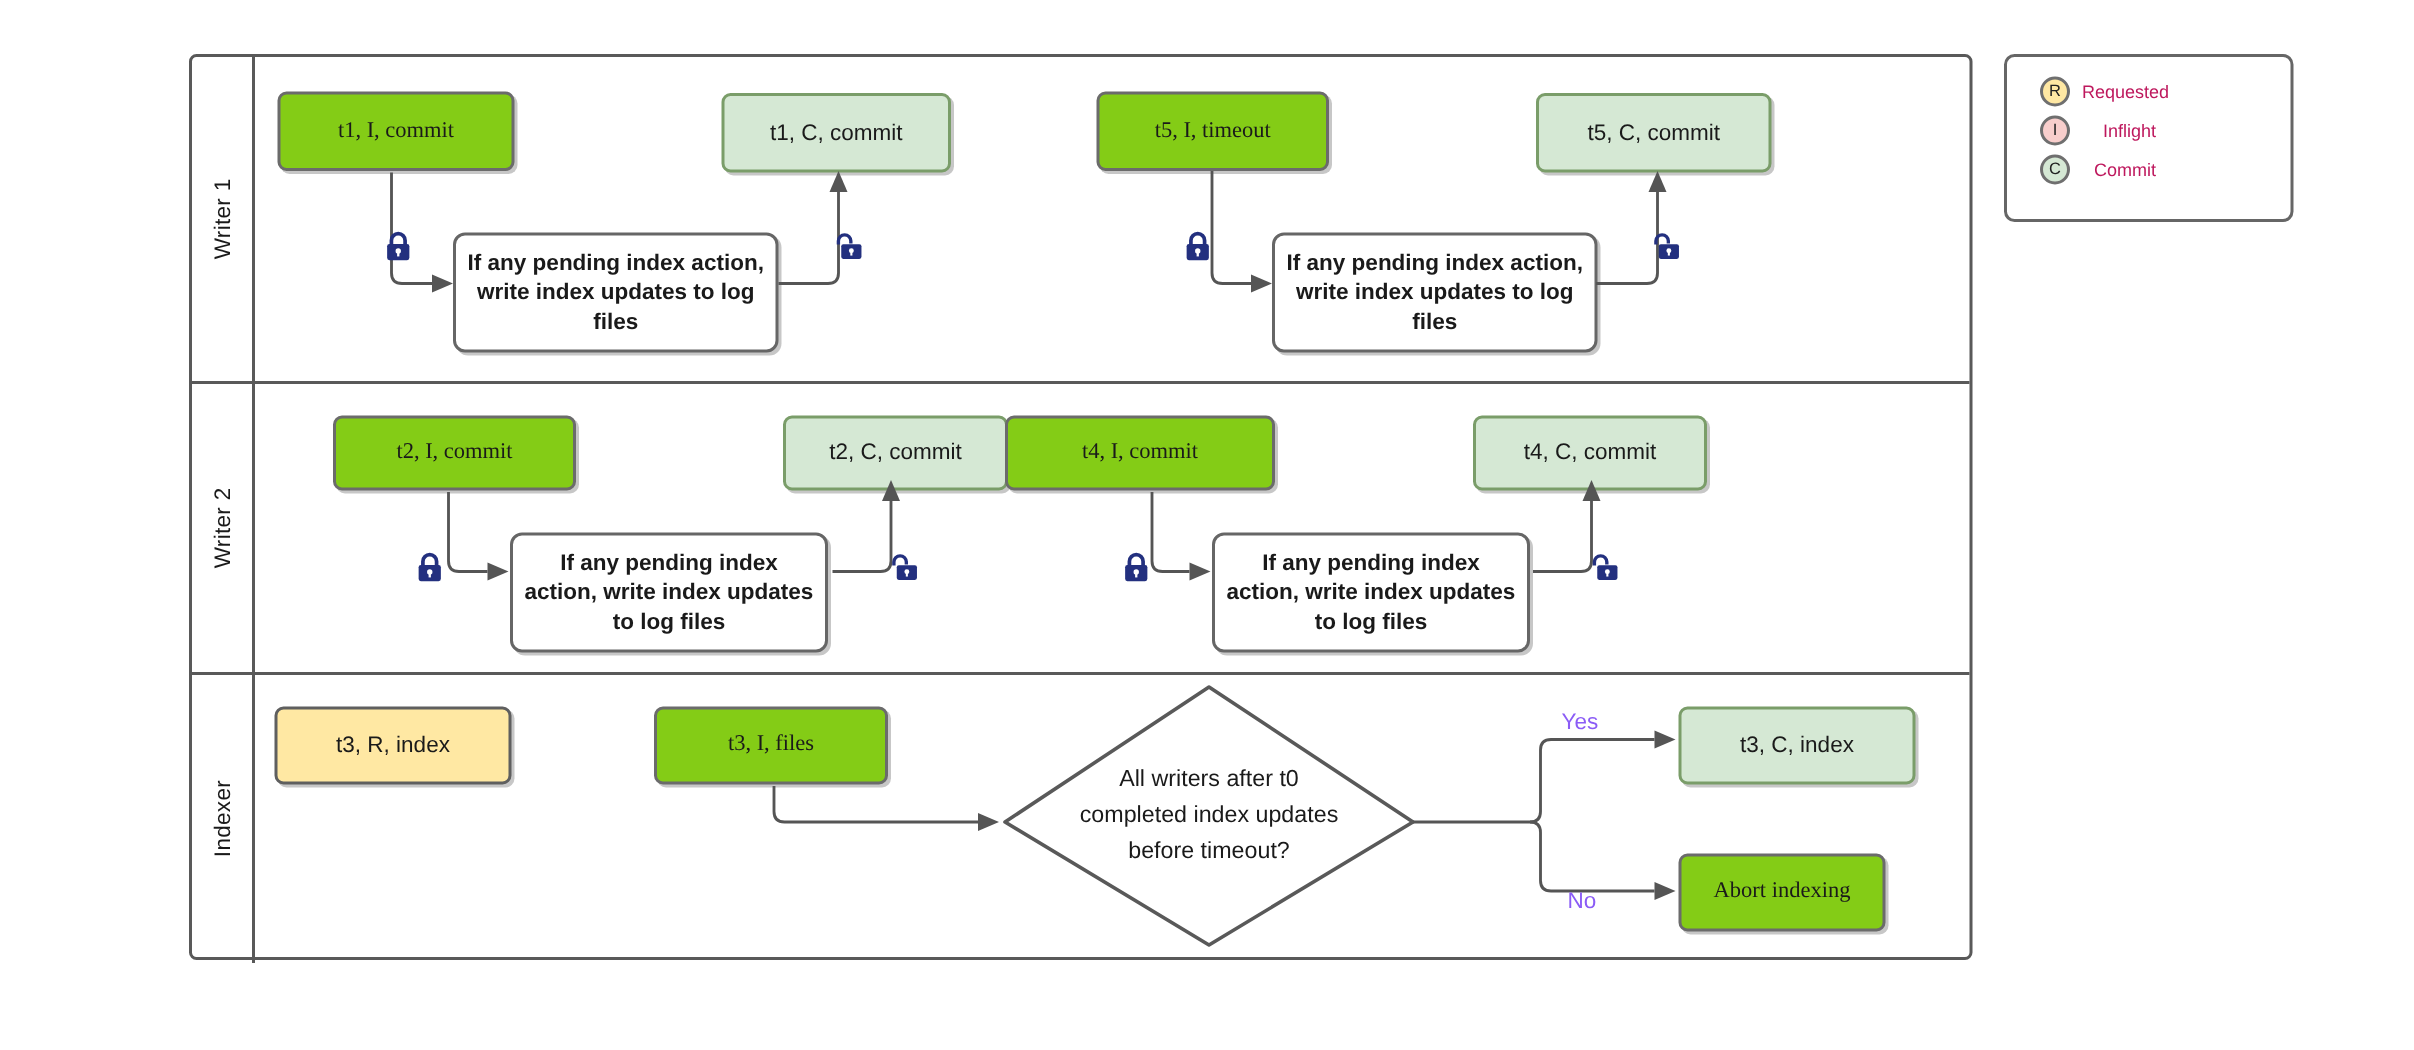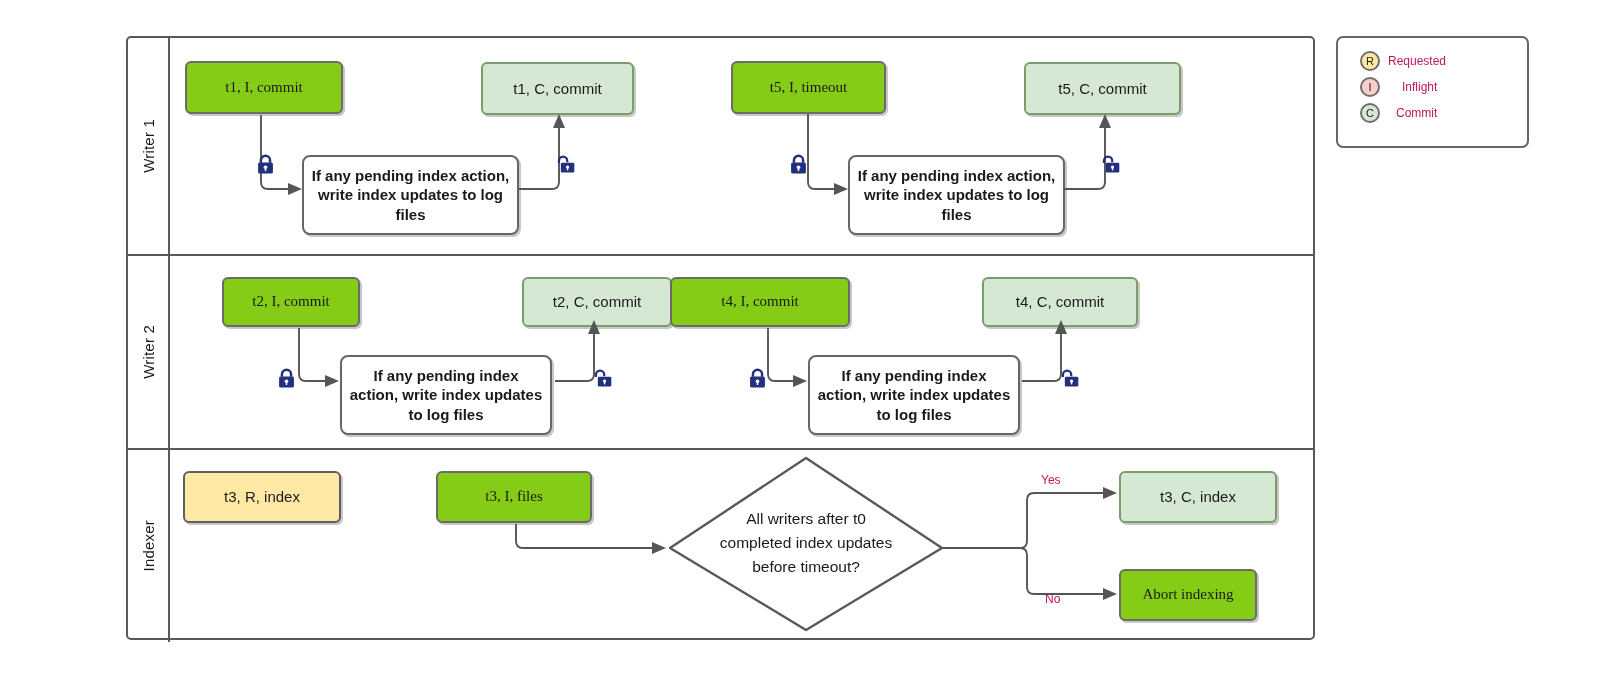--- a/index.html
+++ b/index.html
@@ -31,21 +31,21 @@
   .n-yellow{background:#ffe8a3;border:2.2px solid #5f5f5f;}
   .n-white{background:#ffffff;border:2.2px solid #666666;border-radius:8px;font-weight:bold;}
 
   
   svg.edges{position:absolute;left:0;top:0;width:1609px;height:700px;
             pointer-events:none;overflow:visible;}
   .edge{fill:none;stroke:#555555;stroke-width:1.9;}
   .edge-head{fill:#555555;}
   .diamond{fill:#ffffff;stroke:#595959;stroke-width:2.4;stroke-linejoin:round;}
   .dlabel{font-family:"Liberation Sans","DejaVu Sans",sans-serif;font-size:15.5px;fill:#1a1a1a;}
-  .branchlabel{position:absolute;font-size:12px;color:#be185d;}
+  .branchlabel{position:absolute;font-size:15px;color:#8b5cf6;}
 
   
   .lock{position:absolute;width:19px;height:21px;}
 
   
   .legend{position:absolute;left:1336px;top:36px;width:193px;height:112px;
           border:2.2px solid #666;border-radius:7px;background:#fff;box-sizing:border-box;
           padding:10px 0 0 0;}
   .legend-row{display:flex;align-items:center;height:26px;padding-left:22px;}
   .badge{width:20px;height:20px;border-radius:50%;border:2px solid #6f6f6f;
@@ -79,21 +79,21 @@
         <div class="node n-white" style="left:132px;top:117px;width:217px;height:80px;">If any pending index action, write index updates to log files</div>
         <div class="node n-white" style="left:678px;top:117px;width:217px;height:80px;">If any pending index action, write index updates to log files</div>
       </div>
     </div>
 
     <div class="lane" style="top:216px;height:194px;">
       <div class="lane-head">
         <span>Writer 2</span>
       </div>
       <div class="lane-body">
-        <div class="node n-pink" style="left:52px;top:21px;width:138px;height:50px;text-align:center;">t2, I, commit</div>
+        <div class="node n-pink" style="left:52px;top:21px;width:162px;height:50px;text-align:center;">t2, I, commit</div>
         <div class="node n-green" style="left:352px;top:21px;width:150px;height:50px;">t2, C, commit</div>
         <div class="node n-pink" style="left:500px;top:21px;width:180px;height:50px;">t4, I, commit</div>
         <div class="node n-green" style="left:812px;top:21px;width:156px;height:50px;">t4, C, commit</div>
 
         <div class="node n-white" style="left:170px;top:99px;width:212px;height:80px;">If any pending index action, write index updates to log files</div>
         <div class="node n-white" style="left:638px;top:99px;width:212px;height:80px;">If any pending index action, write index updates to log files</div>
       </div>
     </div>
 
     <div class="lane" style="top:410px;height:194px;">

